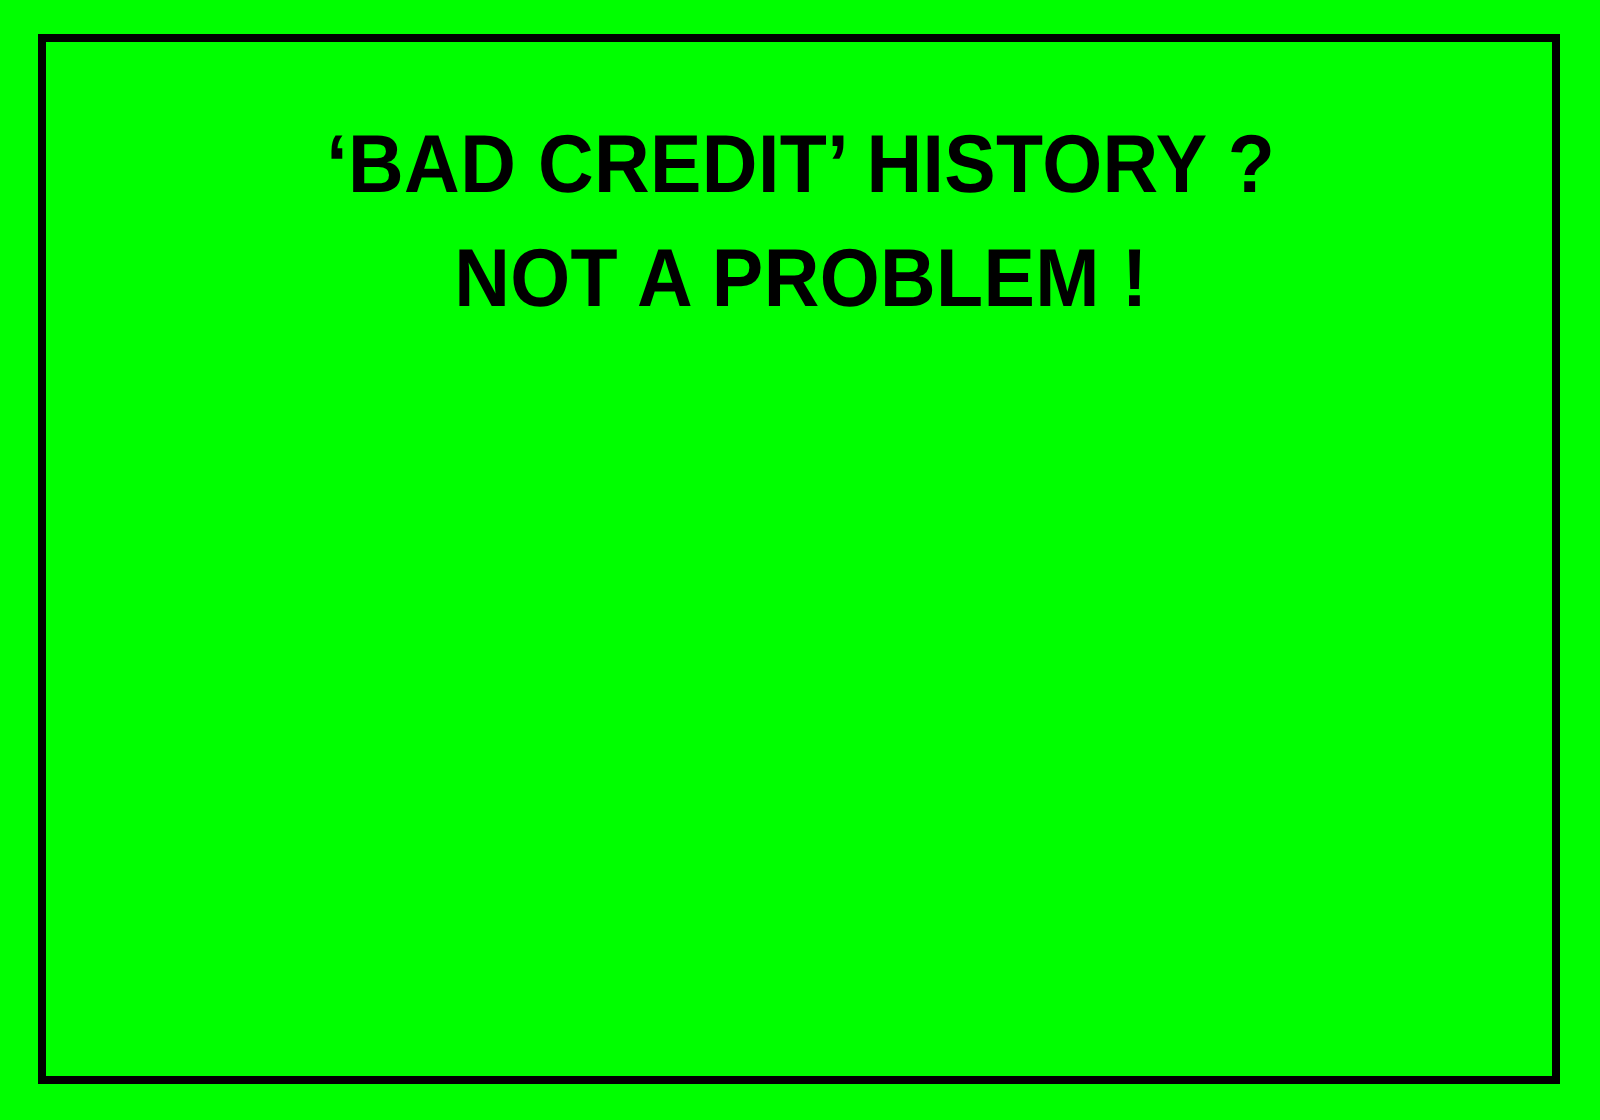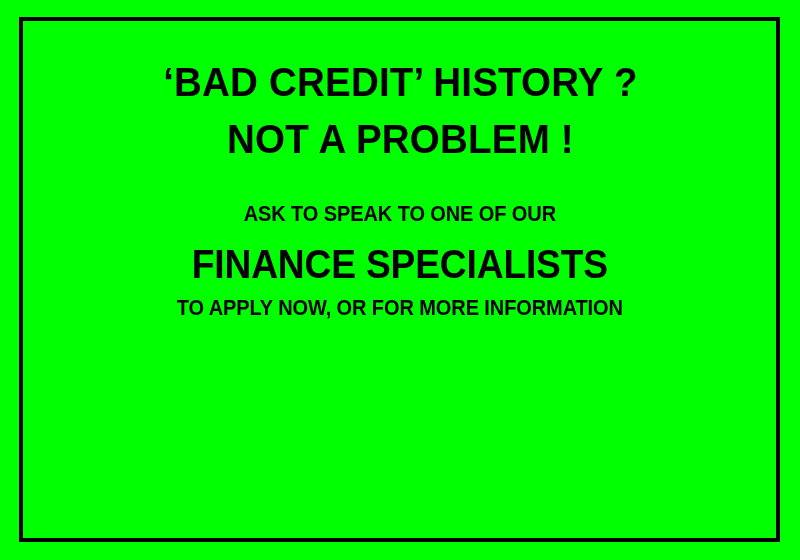--- a/index.html
+++ b/index.html
@@ -95,22 +95,15 @@
 
   <div id="frame"></div>
 
   <div id="content">
 
     <div class="line headline headline-1">‘BAD CREDIT’ HISTORY ?</div>
 
     <div class="line headline headline-2">NOT A PROBLEM !</div>
 
 
-    <div class="block-ask">
-      <div class="line body-line">ASK TO SPEAK TO ONE OF OUR</div>
-
-      <div class="line specialists">FINANCE SPECIALISTS</div>
-
-      <div class="line body-line apply">TO APPLY NOW, OR FOR MORE INFORMATION</div>
-    </div>
 
   </div>
 </div>
 
 </body></html>

